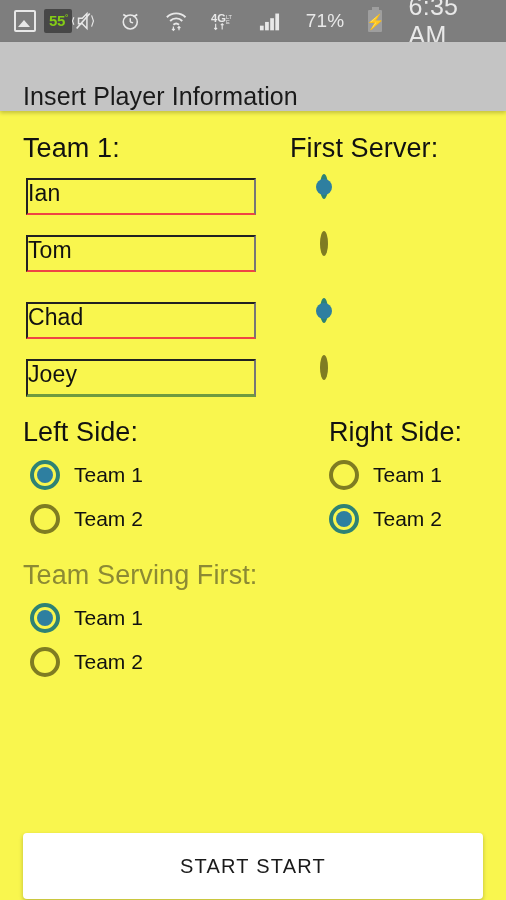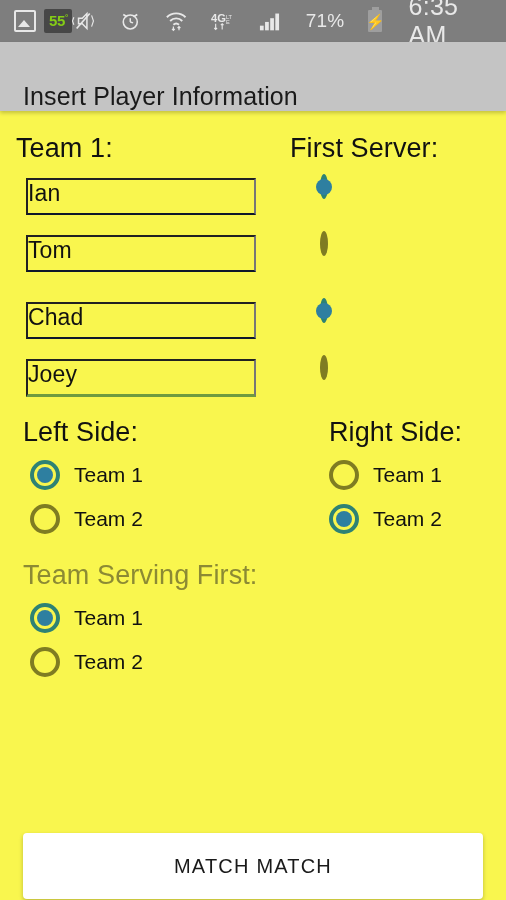--- a/index.html
+++ b/index.html
@@ -144,21 +144,21 @@
     letter-spacing: 0.1px;
     white-space: nowrap;
   }
   .heading.muted { color: #8C8A34; }
 
   
   .field {
     width: 230px;
     margin-left: 26px;
     padding-bottom: 6px;
-    border-bottom: 2px solid #0f172a;
+    border-bottom: 2px solid #ef4444;
     font-size: 23px;
     color: #111111;
     background: transparent;
     font-family: "Liberation Sans", sans-serif;
     letter-spacing: 0.1px;
     outline: none;
   }
   .field.focused { border-bottom: 3px solid #6F9B3F; }
 
   
@@ -265,21 +265,21 @@
     </div>
   </div>
 
   <div class="appbar">
     <span class="appbar-title">Insert Player Information</span>
   </div>
 
   <div class="content">
 
     <div class="row" style="margin-top:22px;">
-      <div class="col-left" style="padding-left:16px;">
+      <div class="col-left" style="padding-left:23px;">
         <span class="heading">Team 1:</span>
       </div>
       <div class="col-right">
         <span class="heading">First Server:</span>
       </div>
     </div>
 
     <div class="row" style="margin-top:14px;">
       <div class="col-left">
         <input class="field" type="text" value="Ian" placeholder="Player Name" style="">
@@ -370,15 +370,15 @@
       </div>
     </div>
 
     <div class="row" style="margin-top:14px; padding-left:30px;">
       <div class="radio-row">
         <span class="radio"></span>
         <span class="radio-label">Team 2</span>
       </div>
     </div>
 
-    <button class="startmatch">MATCH MATCH</button>
+    <button class="startmatch">START START</button>
   </div>
 </div>
 
 </body></html>

